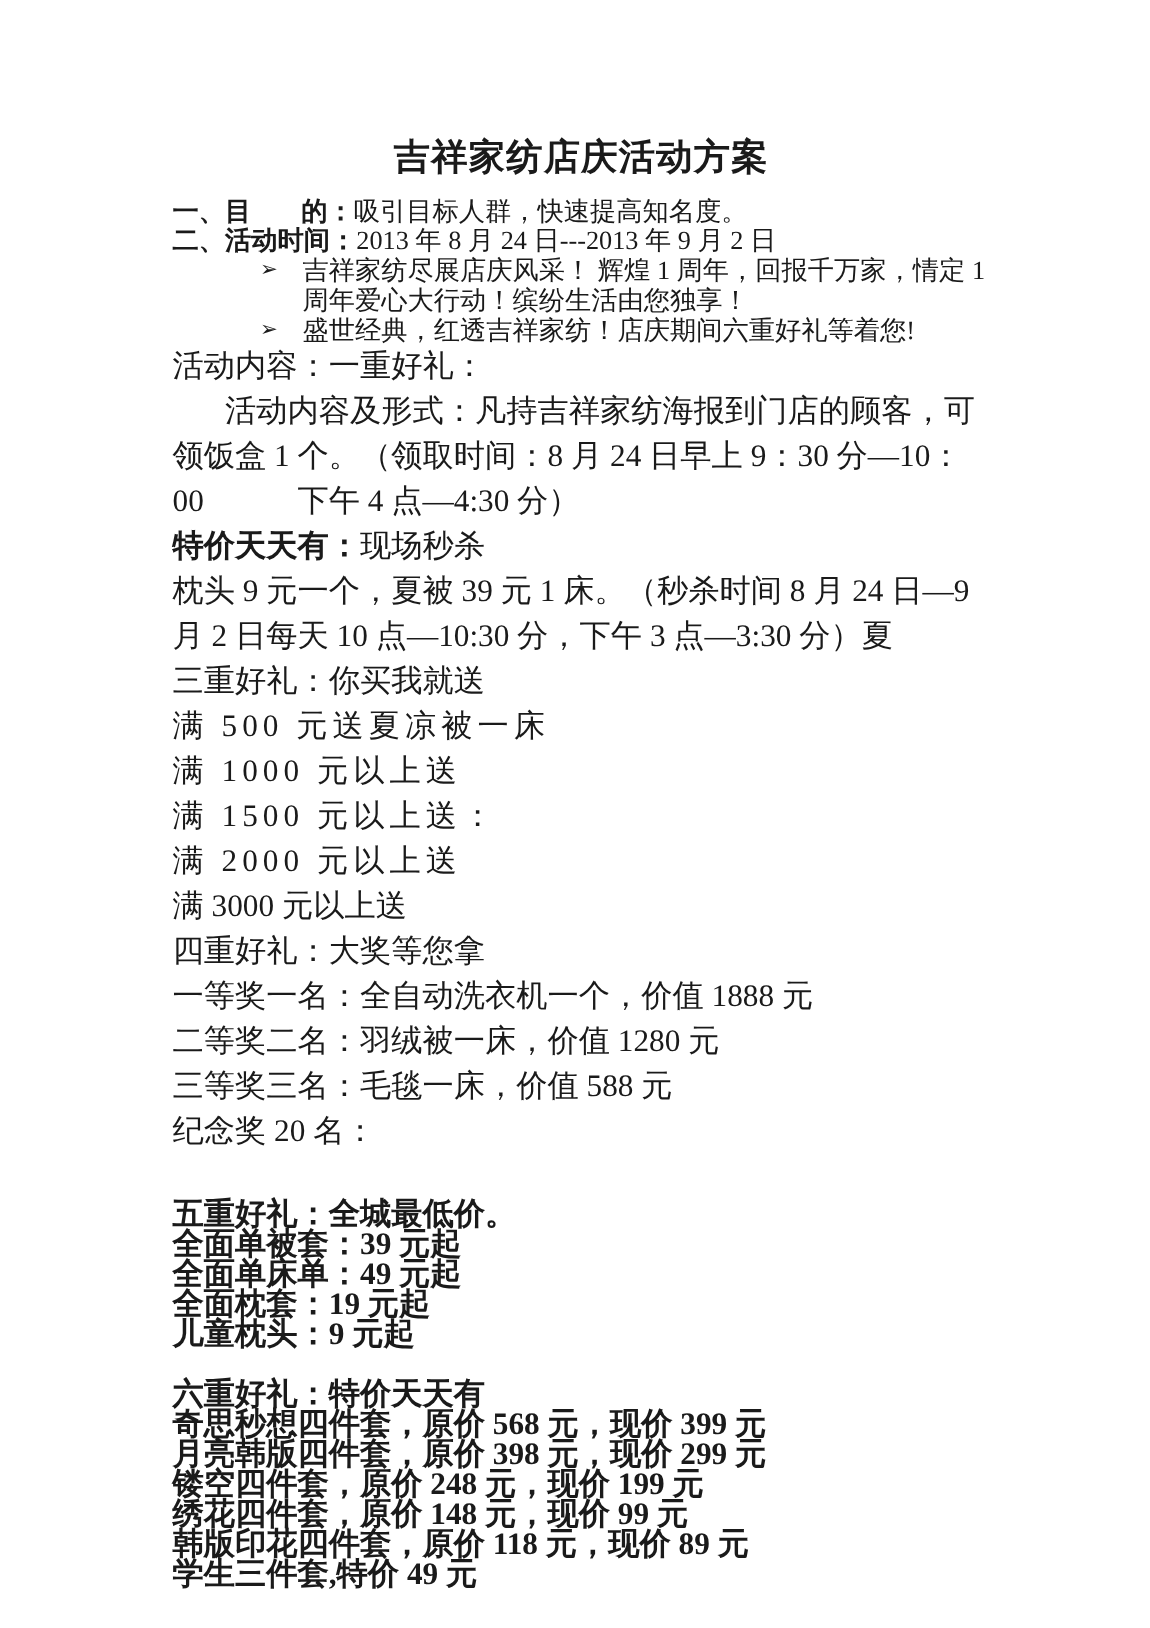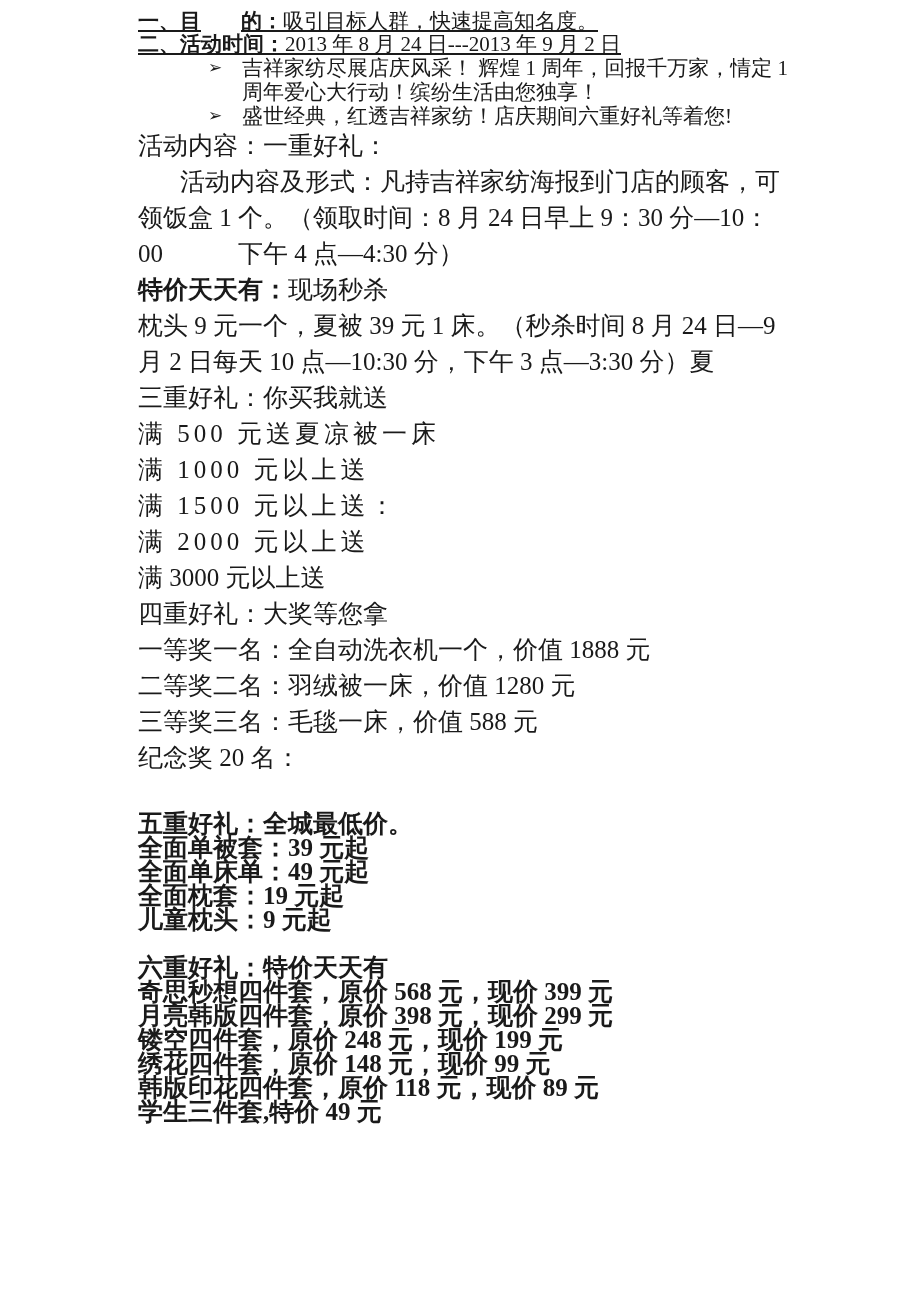--- a/index.html
+++ b/index.html
@@ -28,21 +28,21 @@
     font-size: 29px;
     font-weight: bold;
     text-align: center;
     letter-spacing: 1px;
   }
   .outline {
     margin-top: 10px;
     font-size: 21px;
     line-height: 23px;
   }
-  .outline .row { white-space: nowrap; text-decoration: underline; }
+  .outline .row { white-space: nowrap; }
   .b { font-weight: bold; }
   .head-gap {
     display: inline-block;
     width: 40px;
   }
   .bullets {
     font-size: 21px;
     line-height: 24px;
   }
   .bullet-row {
@@ -79,20 +79,21 @@
     font-weight: bold;
   }
   .sec5 div, .sec6 div { white-space: nowrap; }
 </style>
 </head>
 <body>
 
 <div class="page">
   <div class="content">
 
+    <h1 class="doc-title">吉祥家纺店庆活动方案</h1>
 
     <div class="outline">
       <div class="row"><span class="b">一、目</span><span class="head-gap"></span><span class="b">的：</span><span>吸引目标人群，快速提高知名度。</span></div>
       <div class="row"><span class="b">二、活动时间：</span><span>2013 年 8 月 24 日---2013 年 9 月 2 日</span></div>
     </div>
 
     <div class="bullets">
       <div class="bullet-row">
         <span class="bullet-marker">➢</span>
         <span>吉祥家纺尽展店庆风采！ 辉煌 1 周年，回报千万家，情定 1 周年爱心大行动！缤纷生活由您独享！</span>

